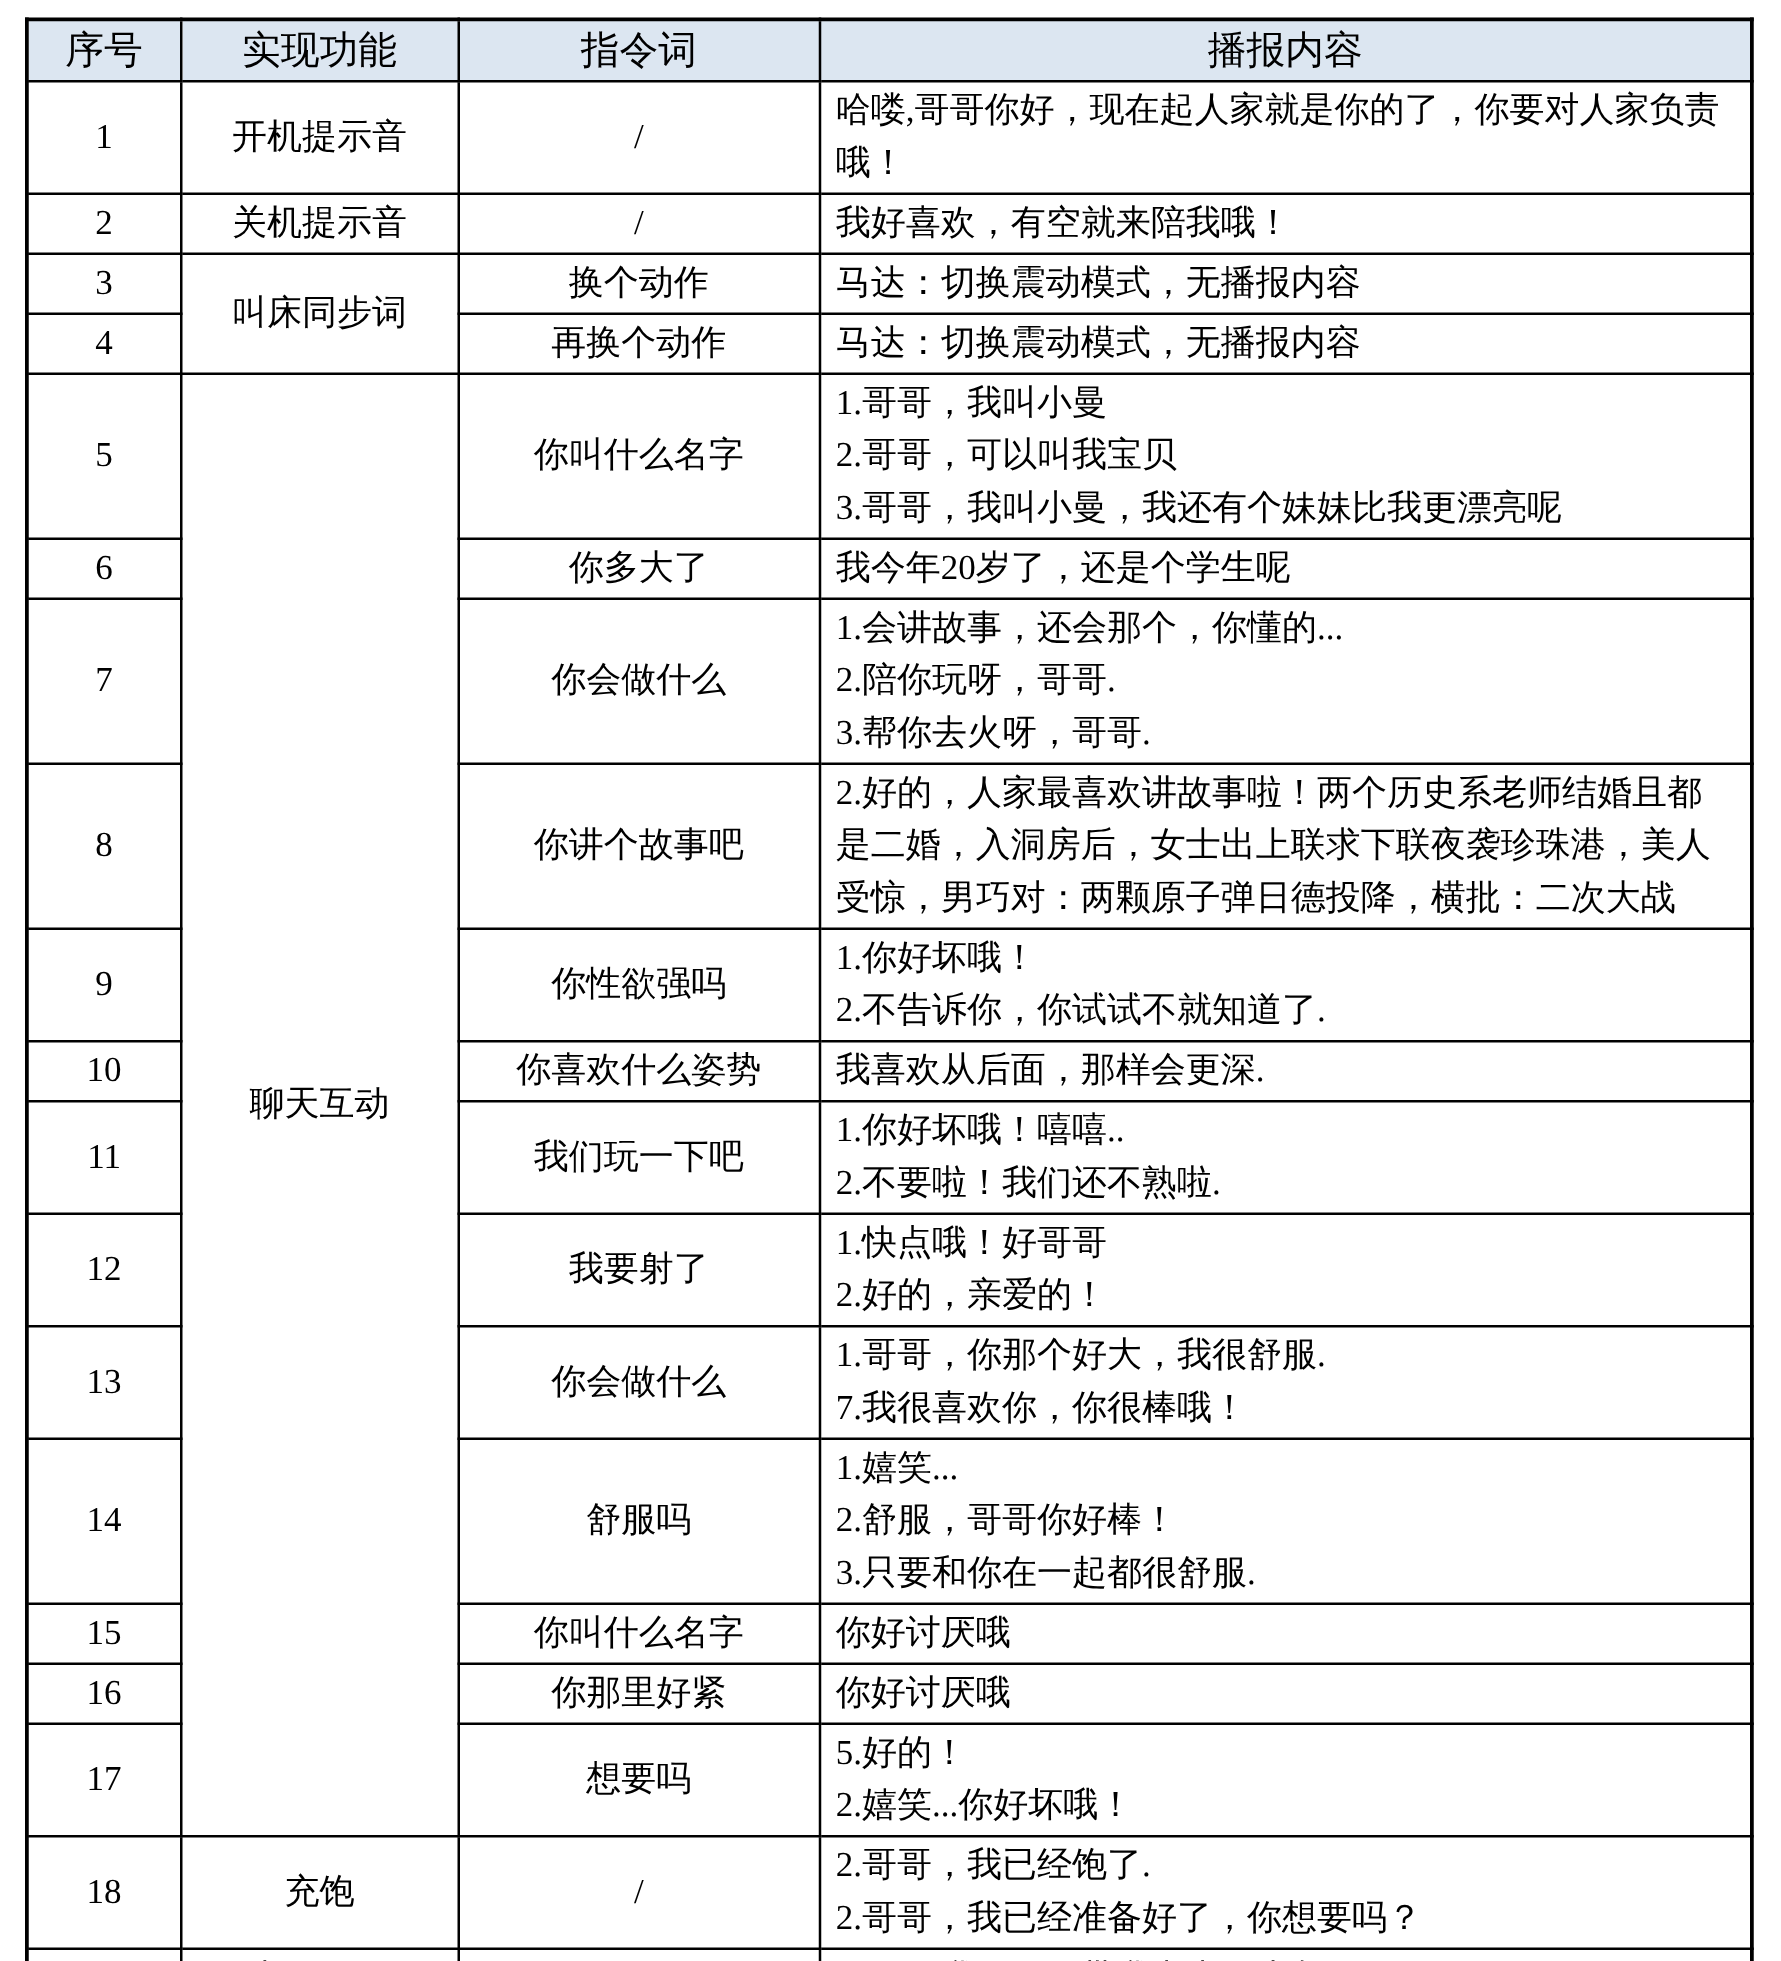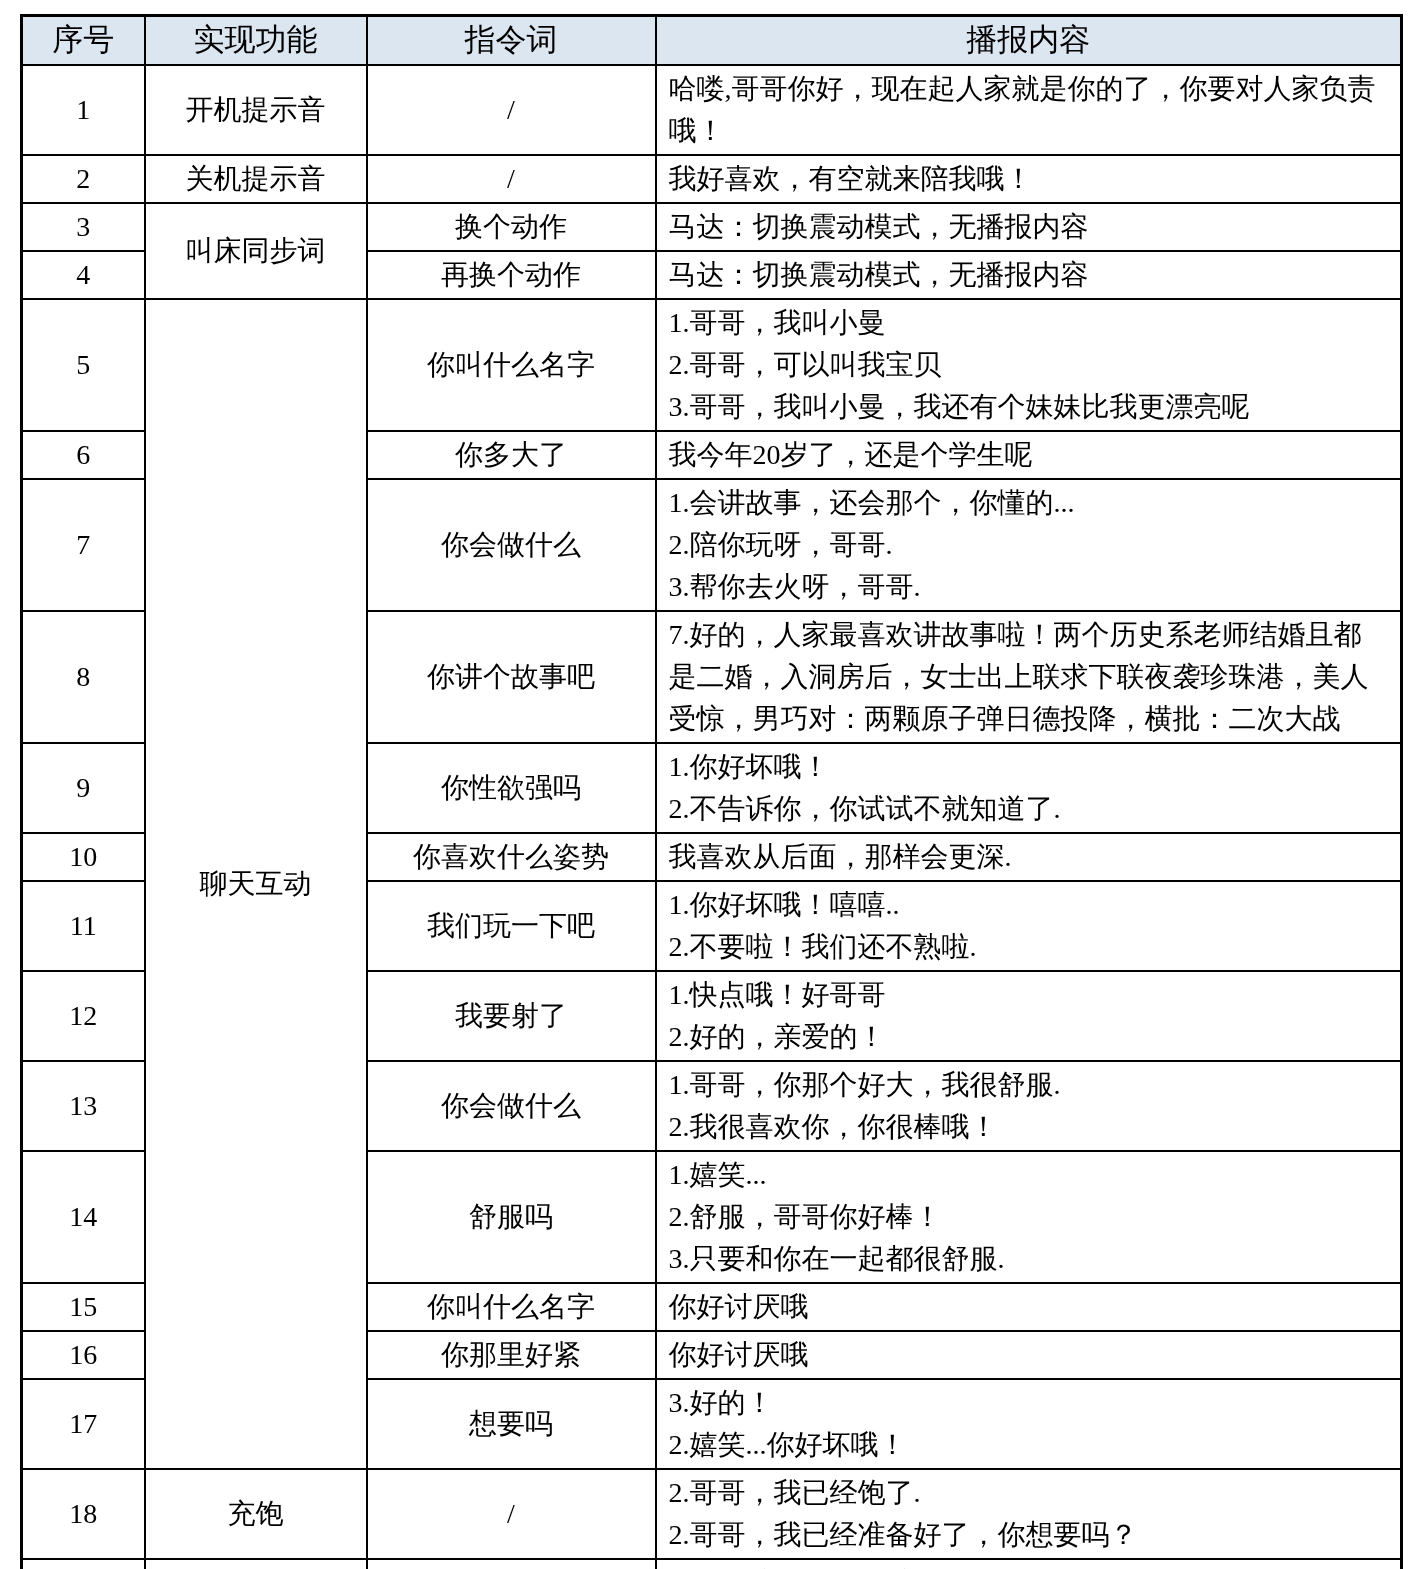--- a/index.html
+++ b/index.html
@@ -127,21 +127,21 @@
         <td class="c-content">
             <div>1.会讲故事，还会那个，你懂的...</div>
             <div>2.陪你玩呀，哥哥.</div>
             <div>3.帮你去火呀，哥哥.</div>
           </td>
       </tr>
       <tr class="rh3b">
         <td class="c-no">8</td>
         <td class="c-cmd">你讲个故事吧</td>
         <td class="c-content">
-            <div>7.好的，人家最喜欢讲故事啦！两个历史系老师结婚且都是二婚，入洞房后，女士出上联求下联夜袭珍珠港，美人受惊，男巧对：两颗原子弹日德投降，横批：二次大战</div>
+            <div>2.好的，人家最喜欢讲故事啦！两个历史系老师结婚且都是二婚，入洞房后，女士出上联求下联夜袭珍珠港，美人受惊，男巧对：两颗原子弹日德投降，横批：二次大战</div>
           </td>
       </tr>
       <tr class="rh2b">
         <td class="c-no">9</td>
         <td class="c-cmd">你性欲强吗</td>
         <td class="c-content">
             <div>1.你好坏哦！</div>
             <div>2.不告诉你，你试试不就知道了.</div>
           </td>
       </tr>
@@ -166,21 +166,21 @@
         <td class="c-content">
             <div>1.快点哦！好哥哥</div>
             <div>2.好的，亲爱的！</div>
           </td>
       </tr>
       <tr class="rh2">
         <td class="c-no">13</td>
         <td class="c-cmd">你会做什么</td>
         <td class="c-content">
             <div>1.哥哥，你那个好大，我很舒服.</div>
-            <div>2.我很喜欢你，你很棒哦！</div>
+            <div>7.我很喜欢你，你很棒哦！</div>
           </td>
       </tr>
       <tr class="rh3b">
         <td class="c-no">14</td>
         <td class="c-cmd">舒服吗</td>
         <td class="c-content">
             <div>1.嬉笑...</div>
             <div>2.舒服，哥哥你好棒！</div>
             <div>3.只要和你在一起都很舒服.</div>
           </td>
@@ -196,21 +196,21 @@
         <td class="c-no">16</td>
         <td class="c-cmd">你那里好紧</td>
         <td class="c-content">
             <div>你好讨厌哦</div>
           </td>
       </tr>
       <tr class="rh2">
         <td class="c-no">17</td>
         <td class="c-cmd">想要吗</td>
         <td class="c-content">
-            <div>3.好的！</div>
+            <div>5.好的！</div>
             <div>2.嬉笑...你好坏哦！</div>
           </td>
       </tr>
       <tr class="rh2">
         <td class="c-no">18</td>
         <td class="c-func">充饱</td>
         <td class="c-cmd">/</td>
         <td class="c-content">
             <div>2.哥哥，我已经饱了.</div>
             <div>2.哥哥，我已经准备好了，你想要吗？</div>

